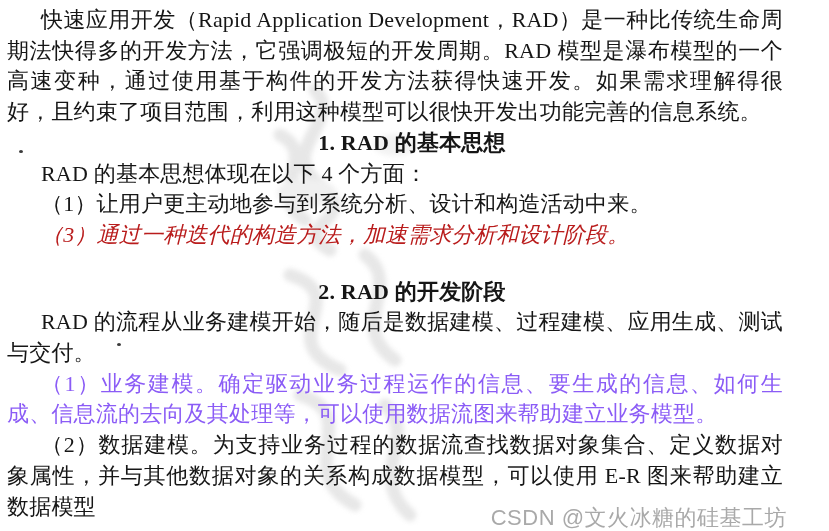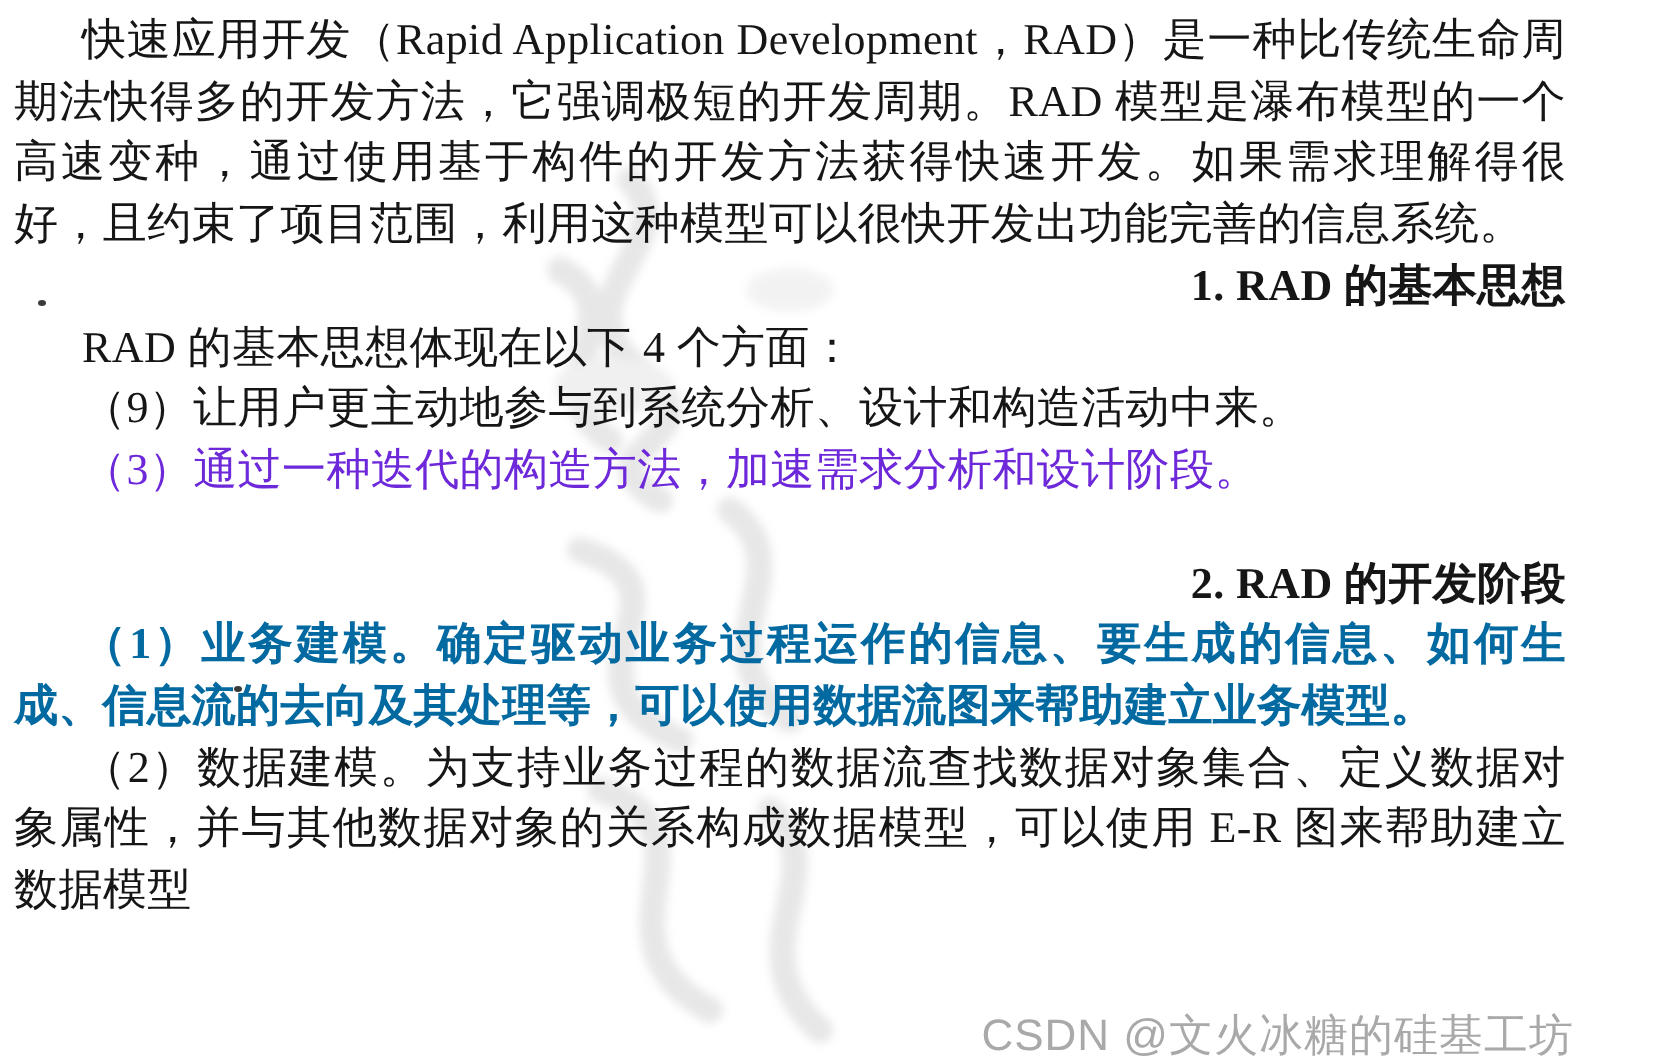--- a/index.html
+++ b/index.html
@@ -20,21 +20,21 @@
   }
   .content { position: relative; z-index: 2; }
   .para {
     text-align: justify;
     text-indent: 34px;
     font-weight: 400;
     letter-spacing: 0.2px;
   }
   .para.heading {
     font-weight: 700;
-    text-align: right;
+    text-align: center;
   }
   
   .seal {
     position: absolute;
     left: 245px; top: 75px;
     width: 210px; height: 450px;
     z-index: 1;
     filter: blur(2.5px);
     opacity: 0.55;
     pointer-events: none;
@@ -74,24 +74,25 @@
       <path d="M140 330 C 175 360, 120 400, 165 440"></path>
     </g>
     <ellipse cx="62" cy="118" rx="30" ry="14" fill="#e4e4e4"></ellipse>
     <ellipse cx="150" cy="70" rx="22" ry="11" fill="#e9e9e9"></ellipse>
   </svg>
 
   <div class="content">
       <p class="para" style="color: rgb(22, 22, 22);">快速应用开发（Rapid Application Development，RAD）是一种比传统生命周期法快得多的开发方法，它强调极短的开发周期。RAD 模型是瀑布模型的一个高速变种，通过使用基于构件的开发方法获得快速开发。如果需求理解得很好，且约束了项目范围，利用这种模型可以很快开发出功能完善的信息系统。</p>
       <p class="para heading" style="color: rgb(22, 22, 22);">1. RAD 的基本思想</p>
       <p class="para" style="color: rgb(22, 22, 22);">RAD 的基本思想体现在以下 4 个方面：</p>
-      <p class="para" style="color: rgb(22, 22, 22);">（9）让用户更主动地参与到系统分析、设计和构造活动中来。</p>
-      <p class="para" style="color: #6d28d9;">（3）通过一种迭代的构造方法，加速需求分析和设计阶段。</p>
+      <p class="para" style="color: rgb(22, 22, 22);">（1）让用户更主动地参与到系统分析、设计和构造活动中来。</p>
+      <p class="para" style="color: #b91c1c; font-style: italic;">（3）通过一种迭代的构造方法，加速需求分析和设计阶段。</p>
       <p class="para heading" style="color: rgb(22, 22, 22); margin-top: 26px;">2. RAD 的开发阶段</p>
-      <p class="para" style="color: #0369a1; font-weight: bold;">（1）业务建模。确定驱动业务过程运作的信息、要生成的信息、如何生成、信息流的去向及其处理等，可以使用数据流图来帮助建立业务模型。</p>
+      <p class="para" style="color: rgb(22, 22, 22);">RAD 的流程从业务建模开始，随后是数据建模、过程建模、应用生成、测试与交付。</p>
+      <p class="para" style="color: #8b5cf6;">（1）业务建模。确定驱动业务过程运作的信息、要生成的信息、如何生成、信息流的去向及其处理等，可以使用数据流图来帮助建立业务模型。</p>
       <p class="para" style="color: rgb(22, 22, 22);">（2）数据建模。为支持业务过程的数据流查找数据对象集合、定义数据对象属性，并与其他数据对象的关系构成数据模型，可以使用 E-R 图来帮助建立数据模型</p>
     </div>
 
   <span class="artifact a1"></span>
   <span class="artifact a2"></span>
 
   <div class="watermark" style="color: rgb(169, 169, 169);">CSDN @文火冰糖的硅基工坊</div>
 
 </div>
 

